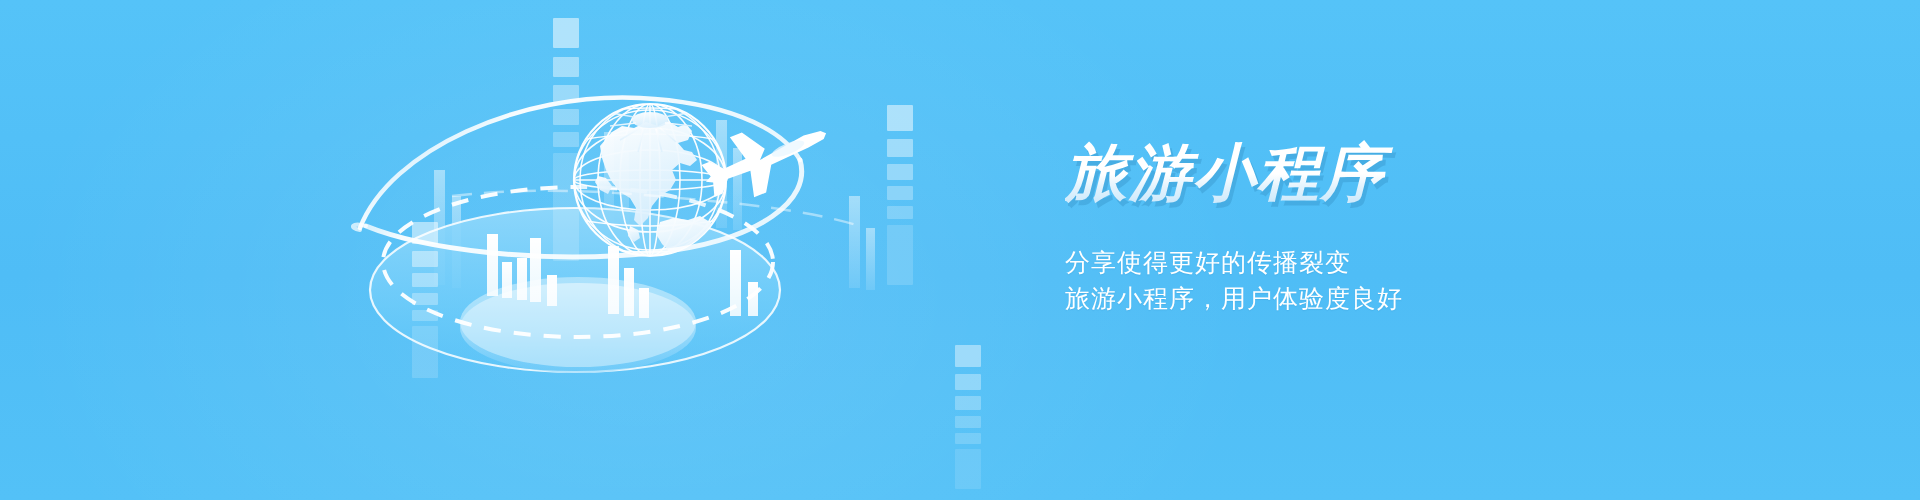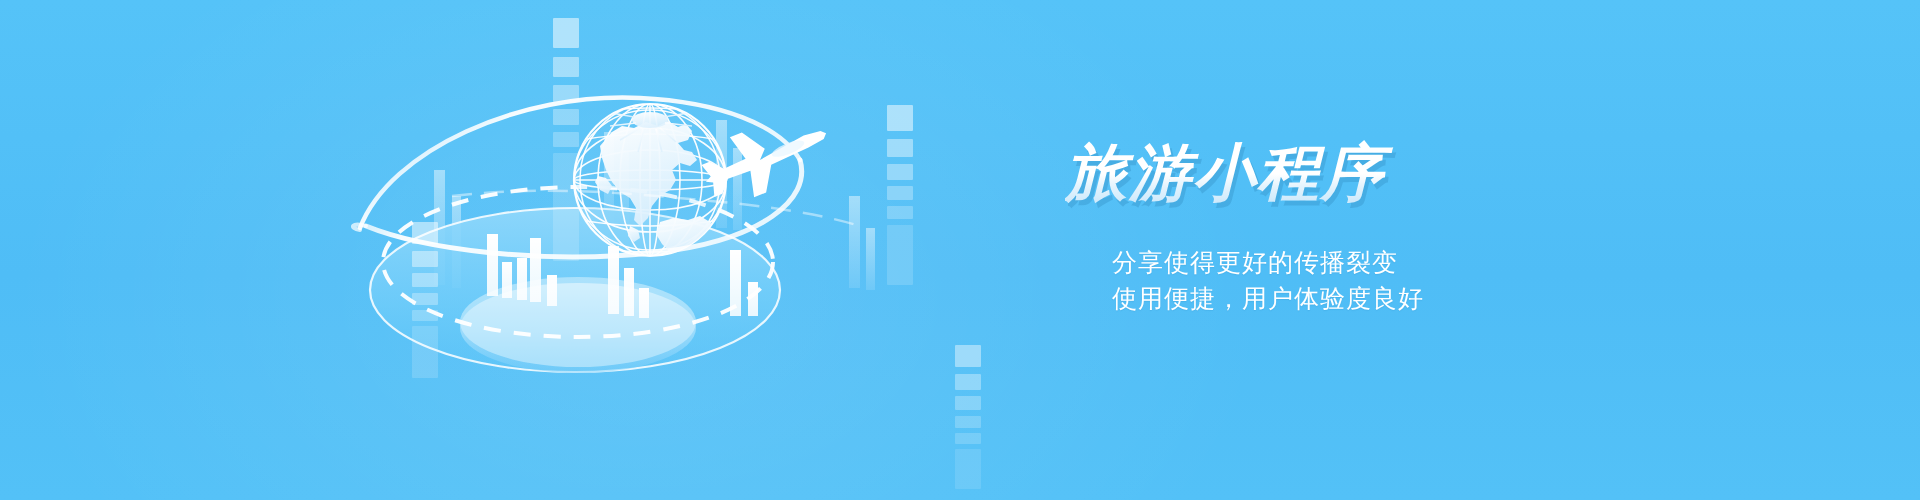--- a/index.html
+++ b/index.html
@@ -60,21 +60,21 @@
     color: #ffffff;
     background: linear-gradient(180deg, #ffffff 0%, #ffffff 52%, #e3f3fd 72%, #cbe8fb 100%);
     -webkit-background-clip: text;
     background-clip: text;
     -webkit-text-fill-color: transparent;
     filter: drop-shadow(3px 5px 0px rgba(56,150,205,0.45));
     white-space: nowrap;
     font-family: "DejaVu Sans", "Liberation Sans", sans-serif;
   }
 
-  .sub-lines { margin-top: 40px; margin-left: 47px; }
+  .sub-lines { margin-top: 40px; }
   .sub-lines p {
     font-size: 25px;
     line-height: 36px;
     color: #ffffff;
     letter-spacing: 1px;
     font-family: "DejaVu Sans", "Liberation Sans", sans-serif;
     font-weight: 400;
     text-shadow: 0 1px 1px rgba(45,140,200,0.22);
   }
 </style>
@@ -276,17 +276,17 @@
     <i style="height:14px;opacity:0.28;margin-bottom:6px;"></i>
     <i style="height:12px;opacity:0.22;margin-bottom:5px;"></i>
     <i style="height:11px;opacity:0.18;margin-bottom:5px;"></i>
     <i style="height:40px;opacity:0.12;"></i>
   </div>
 
   <div class="text-block">
     <h1 class="title">旅游小程序</h1>
     <div class="sub-lines">
       <p>分享使得更好的传播裂变</p>
-      <p>使用便捷，用户体验度良好</p>
+      <p>旅游小程序，用户体验度良好</p>
     </div>
   </div>
 
 </div>
 
 </body></html>

